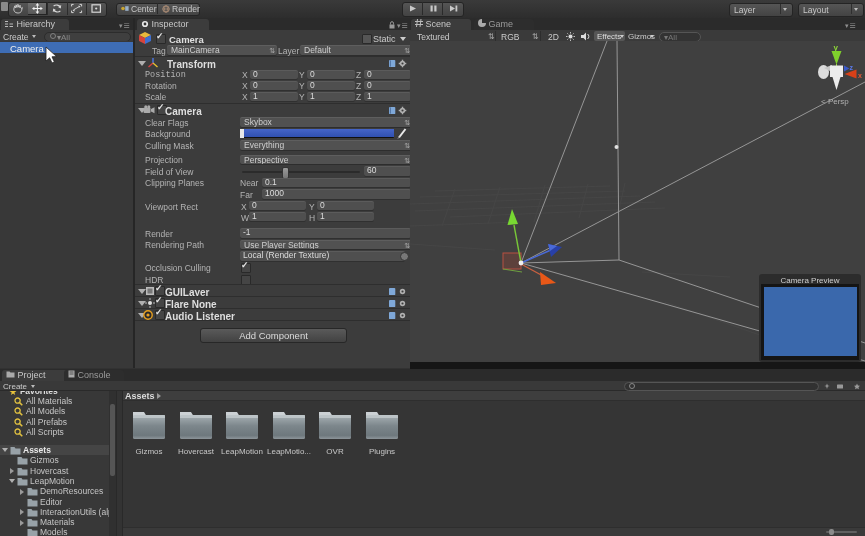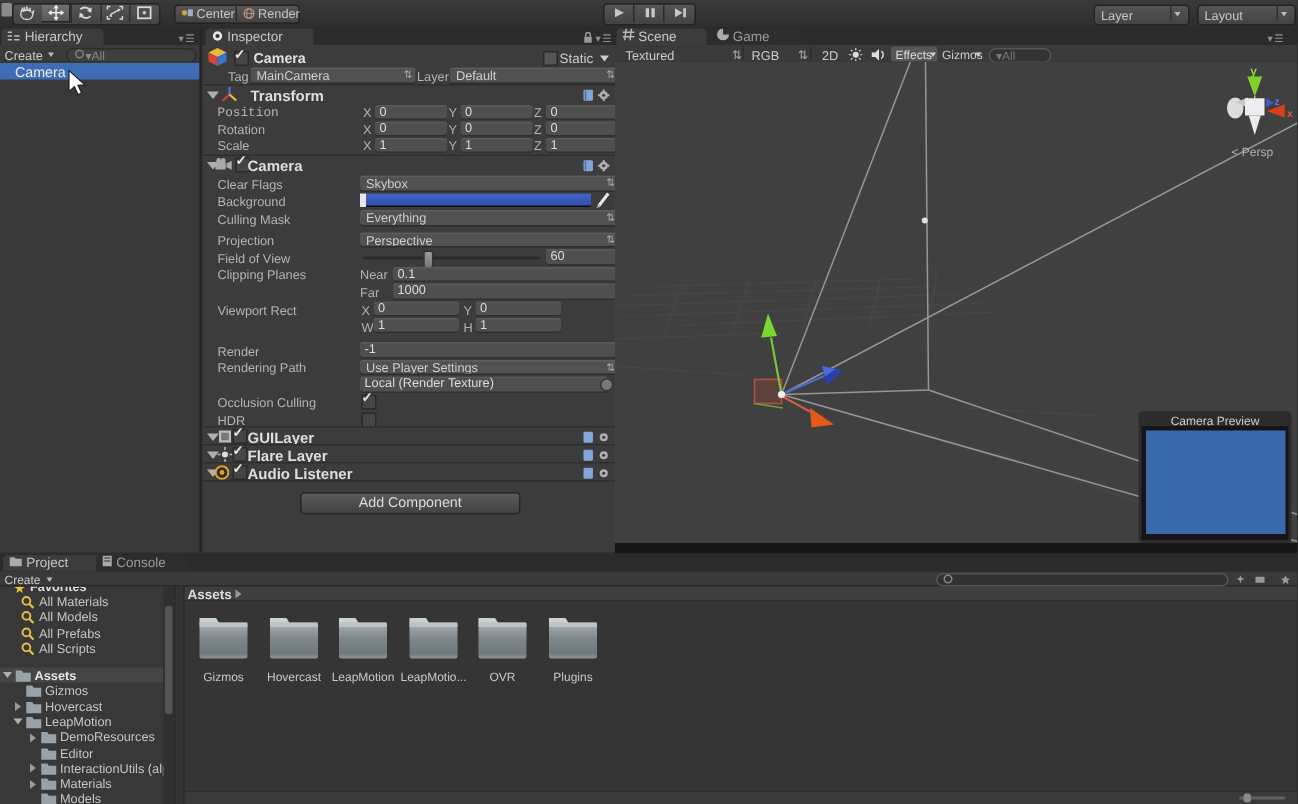--- a/index.html
+++ b/index.html
@@ -298,21 +298,21 @@
         <g stroke="#bbb">
           <line x1="5" y1="0" x2="5" y2="2"></line>
           <line x1="5" y1="8" x2="5" y2="10"></line>
           <line x1="0" y1="5" x2="2" y2="5"></line>
           <line x1="8" y1="5" x2="10" y2="5"></line>
         </g>
       </svg>
   <div class="cbx" style="left:20px;top:1px;">
         <div class="ck">✓</div>
       </div>
-  <div class="nm">Flare Layer</div>
+  <div class="nm">Flare None</div>
   <svg class="bookgear" style="left:252px;" width="22" height="10" viewBox="0 0 22 10">
     <rect x="1" y="1" width="7" height="8" rx="1" fill="#7fa8d8"></rect>
         <circle cx="16" cy="5" r="3" fill="#b0b0b0"></circle>
         <circle cx="16" cy="5" r="1.2" fill="#3c3c3c"></circle>
   </svg>
 </div>
 <div class="chdr" style="top:308px;">
   <div class="tri" style="left:3px;top:4px;border-left:4px solid transparent;border-right:4px solid transparent;border-top:5px solid #b0b0b0;"></div>
   <svg style="position:absolute;left:8px;top:1px;" width="10" height="10" viewBox="0 0 10 10">
         <circle cx="5" cy="5" r="4.2" fill="#2a2a2a" stroke="#e8a020" stroke-width="1.4"></circle>

